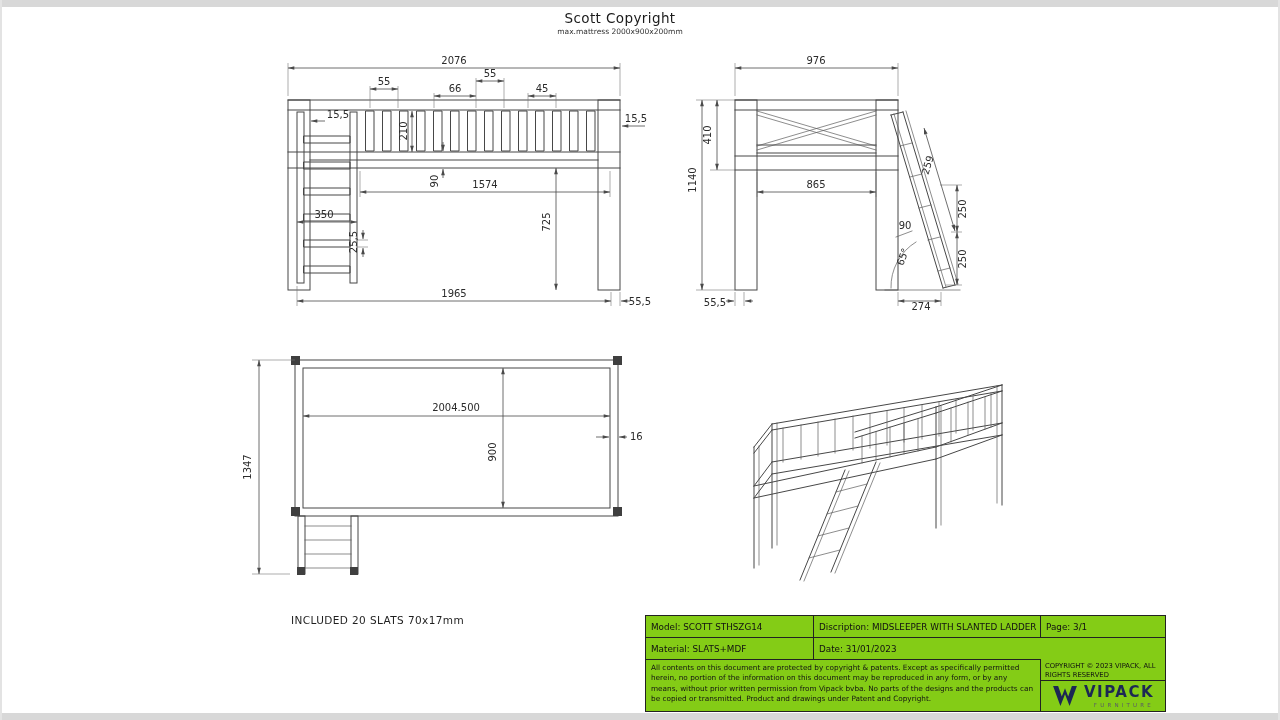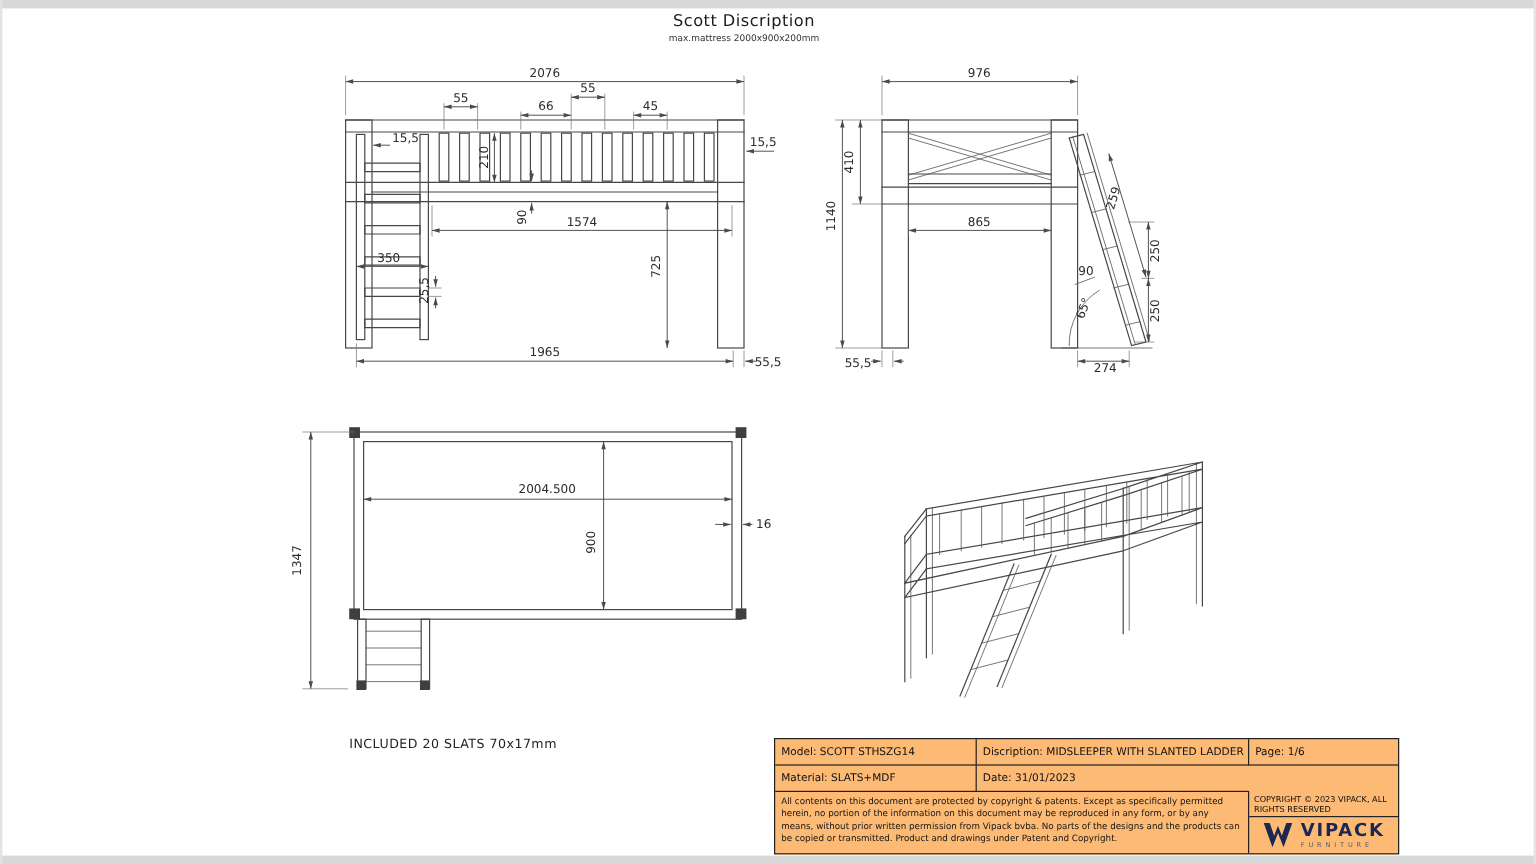--- a/index.html
+++ b/index.html
@@ -21,31 +21,31 @@
   .fillsq{fill:#3f3f3f;stroke:none}
   .dtx{font-family:"DejaVu Sans",sans-serif;font-size:10px;fill:#2b2b2b;text-anchor:middle}
 
   .hdr{position:absolute;left:320px;top:10px;width:600px;text-align:center}
   .hdr .t{font-size:13.5px;color:#1b1b1b;letter-spacing:.4px}
   .hdr .s{font-size:7.5px;color:#333;margin-top:1px}
   .note{position:absolute;left:291px;top:614px;font-size:10.5px;color:#1f1f1f;letter-spacing:.4px}
 
   .tblock{position:absolute;left:645px;top:615px;width:521px;height:97px;border:1px solid #222;
           display:grid;grid-template-columns:168px 227px 124px;grid-template-rows:22px 22px 51px;
-          background:#fdba74;color:#111}
+          background:#84cc16;color:#111}
   .cell{border-right:1px solid #222;border-bottom:1px solid #222;padding:2px 5px;display:flex;
         align-items:center;font-size:8.8px;white-space:nowrap;overflow:hidden}
   .cell.last{border-right:none}
   .legal{grid-column:1/3;border-right:1px solid #222;border-bottom:none;padding:3px 5px;
          font-size:7.3px;line-height:1.42;color:#141414;display:block;white-space:normal;overflow:hidden}
   .rightstack{grid-column:3;display:flex;flex-direction:column;border-bottom:none}
   .copyright{border-bottom:1px solid #222;font-size:6.8px;font-weight:normal;line-height:1.35;
              padding:2px 4px;height:21px;color:#111}
   .logo{flex:1;display:flex;align-items:center;justify-content:center;gap:6px;padding:2px 4px}
-  .brandtext{display:flex;flex-direction:column;align-items:flex-start}
+  .brandtext{display:flex;flex-direction:column;align-items:flex-end}
   .brand{font-size:15px;font-weight:bold;color:#1c2754;letter-spacing:1.5px;line-height:1}
   .brandsub{font-size:5.5px;letter-spacing:3.2px;color:#5a5a66;margin-top:2px}
 </style>
 </head>
 <body>
 
 <div class="page">
   <div class="band top"></div>
   <div class="band bottom"></div>
   <div class="edge left"></div>
@@ -179,30 +179,30 @@
       <path d="M772 462L1002 423 M772 474L1002 435 M754 486L936 447 M754 498L936 459 M1002 423L936 447 M1002 435L936 459 M772 462L754 486 M772 474L754 498"></path>
       <path class="thin" d="M783 428v34M801 425v34M818 422v34M835 419v34M853 416v34M870 414v34M887 411v34M904 408v34M922 405v34M939 402v34M956 399v34M973 396v34M991 393v34"></path>
       <path class="thin" d="M862 436v27M876 432v28M890 427v30M904 423v31M918 419v32"></path>
       <path class="thin" d="M985 397v32M968 402v33M951 408v34"></path>
       <path d="M845 470L800 580 M876 462L831 572"></path>
       <path class="thin" d="M849 471L804 581 M880 463L835 573 M836 492L867 484 M827 514L858 506 M818 536L849 528 M809 558L840 550"></path>
     </g>
   </svg>
 
   <div class="hdr">
-    <div class="t">Scott Discription</div>
+    <div class="t">Scott Copyright</div>
     <div class="s">max.mattress 2000x900x200mm</div>
   </div>
 
   <div class="note">INCLUDED 20 SLATS 70x17mm</div>
 
   <div class="tblock">
     <div class="cell">Model: SCOTT STHSZG14</div>
     <div class="cell">Discription: MIDSLEEPER WITH SLANTED LADDER</div>
-    <div class="cell last">Page: 1/6</div>
+    <div class="cell last">Page: 3/1</div>
 
     <div class="cell">Material: SLATS+MDF</div>
     <div class="cell last">Date: 31/01/2023</div>
 
     <div class="legal">All contents on this document are protected by copyright &amp; patents. Except as specifically permitted herein, no portion of the information on this document may be reproduced in any form, or by any means, without prior written permission from Vipack bvba. No parts of the designs and the products can be copied or transmitted. Product and drawings under Patent and Copyright.</div>
     <div class="rightstack">
       <div class="copyright">COPYRIGHT © 2023 VIPACK, ALL RIGHTS RESERVED</div>
       <div class="logo">
         <svg width="26" height="22" viewBox="0 0 28 24">
           <path d="M1 1 L9 23 L14 10 L19 23 L27 1 L21.5 1 L17.5 12.5 L14 3.5 L10.5 12.5 L6.5 1 Z" fill="#1c2754"></path>

